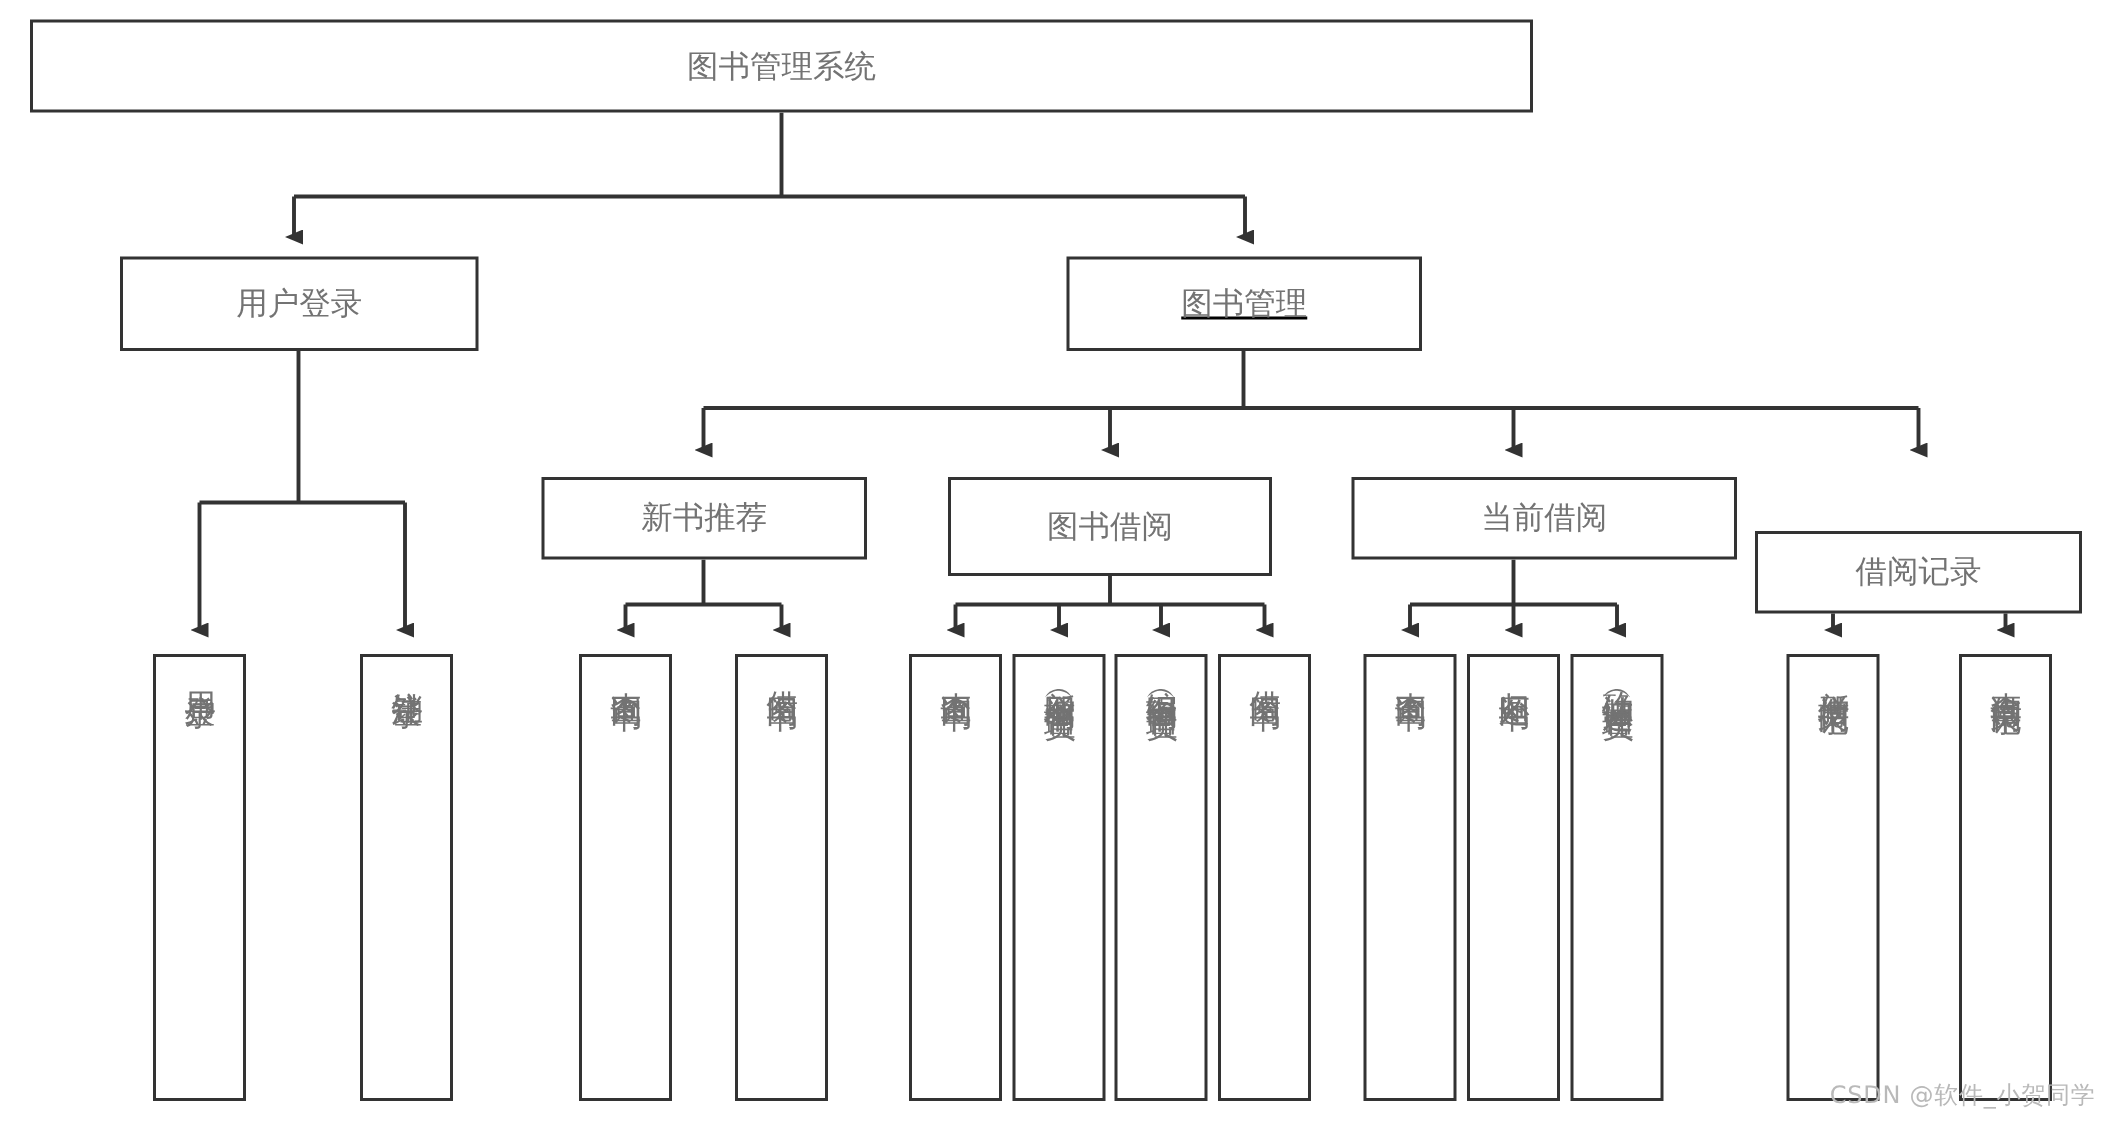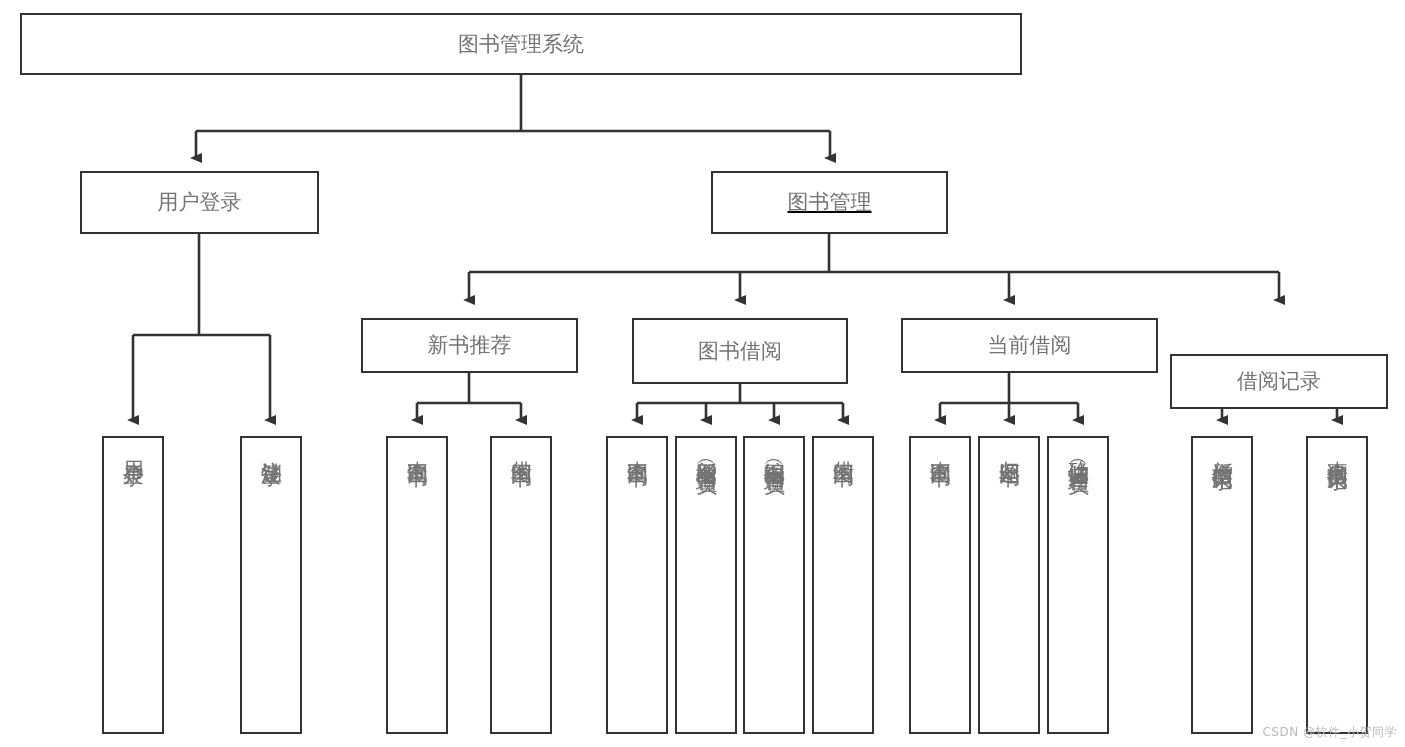--- a/index.html
+++ b/index.html
@@ -60,21 +60,21 @@
     writing-mode: vertical-rl;
     text-orientation: upright;
     letter-spacing: 2px;
     line-height: 1;
     white-space: nowrap;
   }
   #watermark {
     position: absolute;
     right: 8px;
     bottom: 6px;
-    font-size: 12px;
+    font-size: 16px;
     color: #b9b9b9;
     letter-spacing: 0.5px;
     white-space: nowrap;
     pointer-events: none;
   }
 </style>
 </head>
 <body>
 
 <div id="diagram-root">

